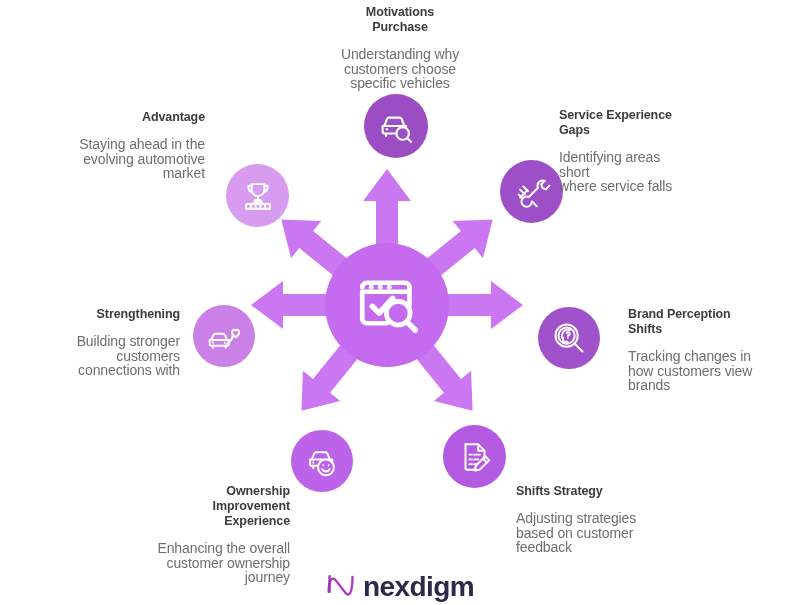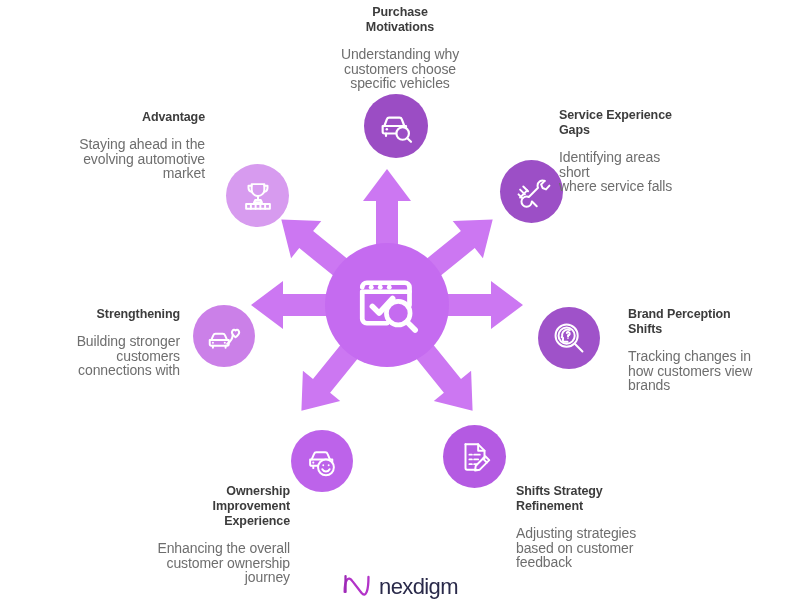--- a/index.html
+++ b/index.html
@@ -81,22 +81,22 @@
     position: absolute;
     left: 0;
     top: 572px;
     width: 800px;
     display: flex;
     align-items: center;
     justify-content: center;
     gap: 7px;
   }
   .logo-word {
-    font-size: 22px;
-    font-weight: normal;
+    font-size: 28px;
+    font-weight: bold;
     color: #2a2a4a;
     letter-spacing: -0.6px;
     line-height: 21px;
   }
 </style>
 </head>
 <body>
 
 <div id="stage">
 
@@ -146,22 +146,22 @@
           <circle cx="13" cy="28" r="1.5" fill="#ffffff" stroke="none"></circle>
           <circle cx="31" cy="28" r="1.5" fill="#ffffff" stroke="none"></circle>
           <circle cx="32" cy="33" r="7.5" fill="#9b4dc4"></circle>
           <path d="M37.6 38.6 L42 43"></path>
         </g>
       </svg>
     </span>
   </div>
   <div class="label align-center" style="left:320px; top:5px; width:160px;">
     <div class="title">
+      <div>Motivations</div>
       <div>Purchase</div>
-      <div>Motivations</div>
     </div>
     <div class="desc">
       <div>Understanding why</div>
       <div>customers choose</div>
       <div>specific vehicles</div>
     </div>
   </div>
 
   <div class="node-circle" style="left:500px; top:160px; width:63px; height:63px; background:#9c4fc6;">
     <span>
@@ -227,21 +227,20 @@
           <path d="M23 21h7M23 27h5M23 33h3"></path>
           <path d="M37 23 l5 5 L30 40 l-6 1 l1 -6 Z"></path>
           <path d="M34 26 l5 5"></path>
         </g>
       </svg>
     </span>
   </div>
   <div class="label align-left" style="left:516px; top:484px; width:180px;">
     <div class="title">
       <div>Shifts Strategy</div>
-      <div>Refinement</div>
     </div>
     <div class="desc">
       <div>Adjusting strategies</div>
       <div>based on customer</div>
       <div>feedback</div>
     </div>
   </div>
 
   <div class="node-circle" style="left:291px; top:430px; width:62px; height:62px; background:#bd63ea;">
     <span>

